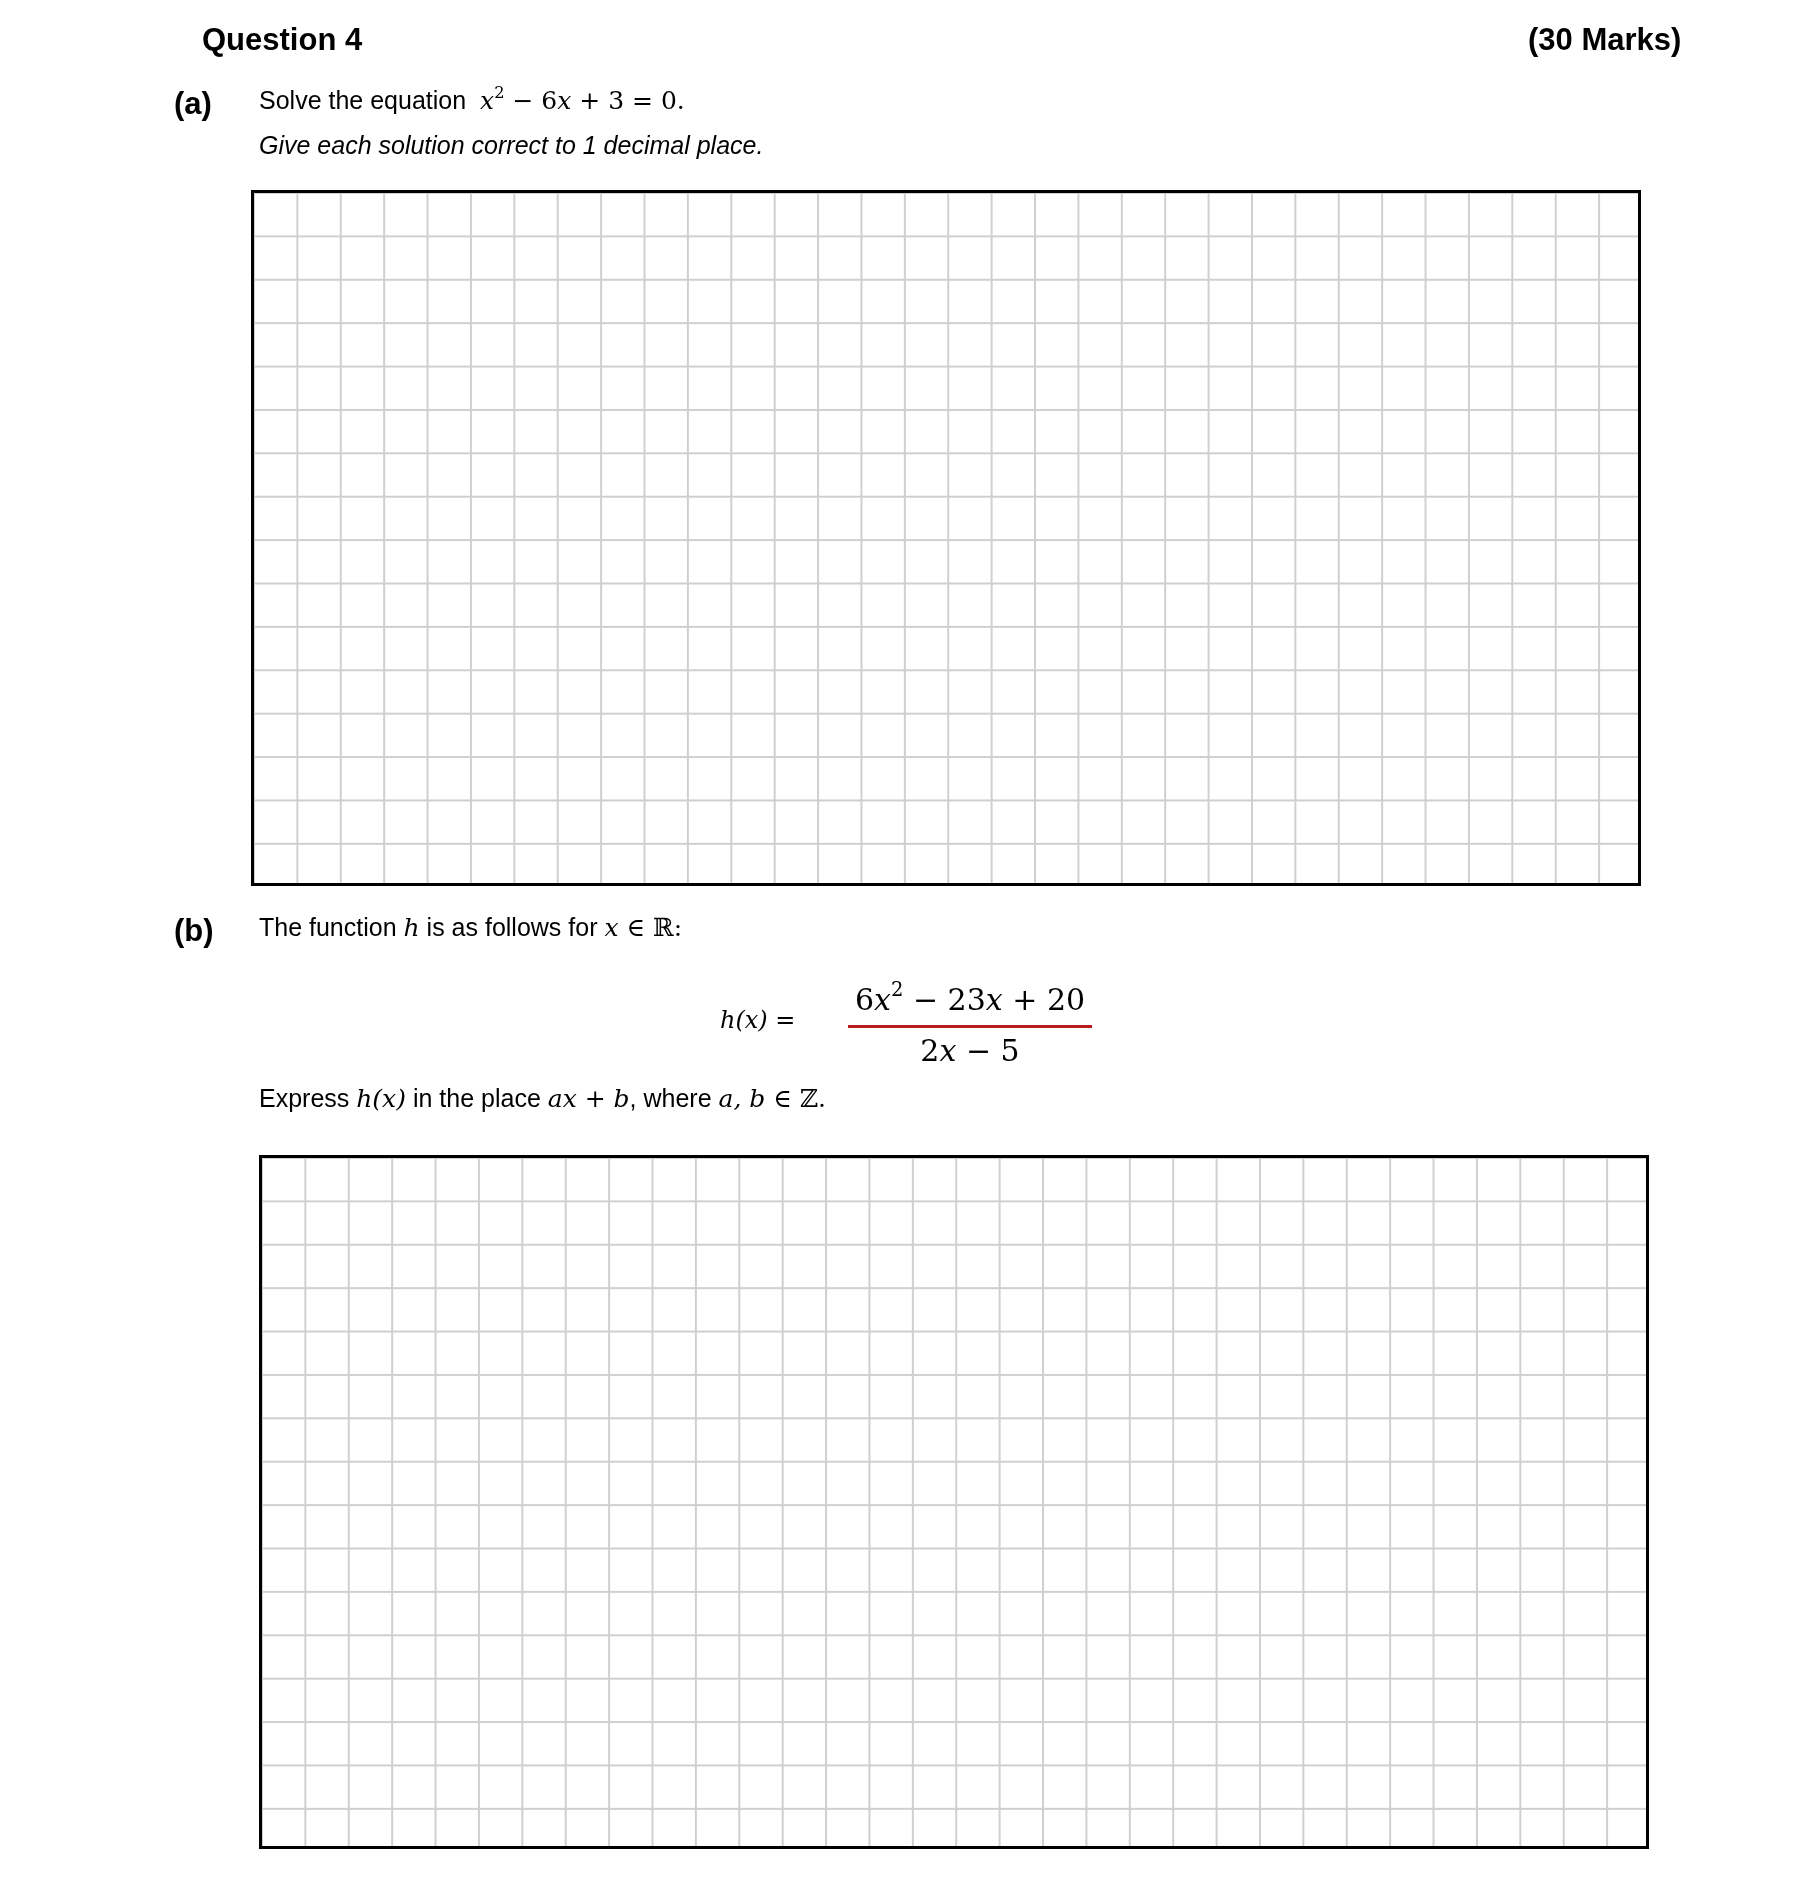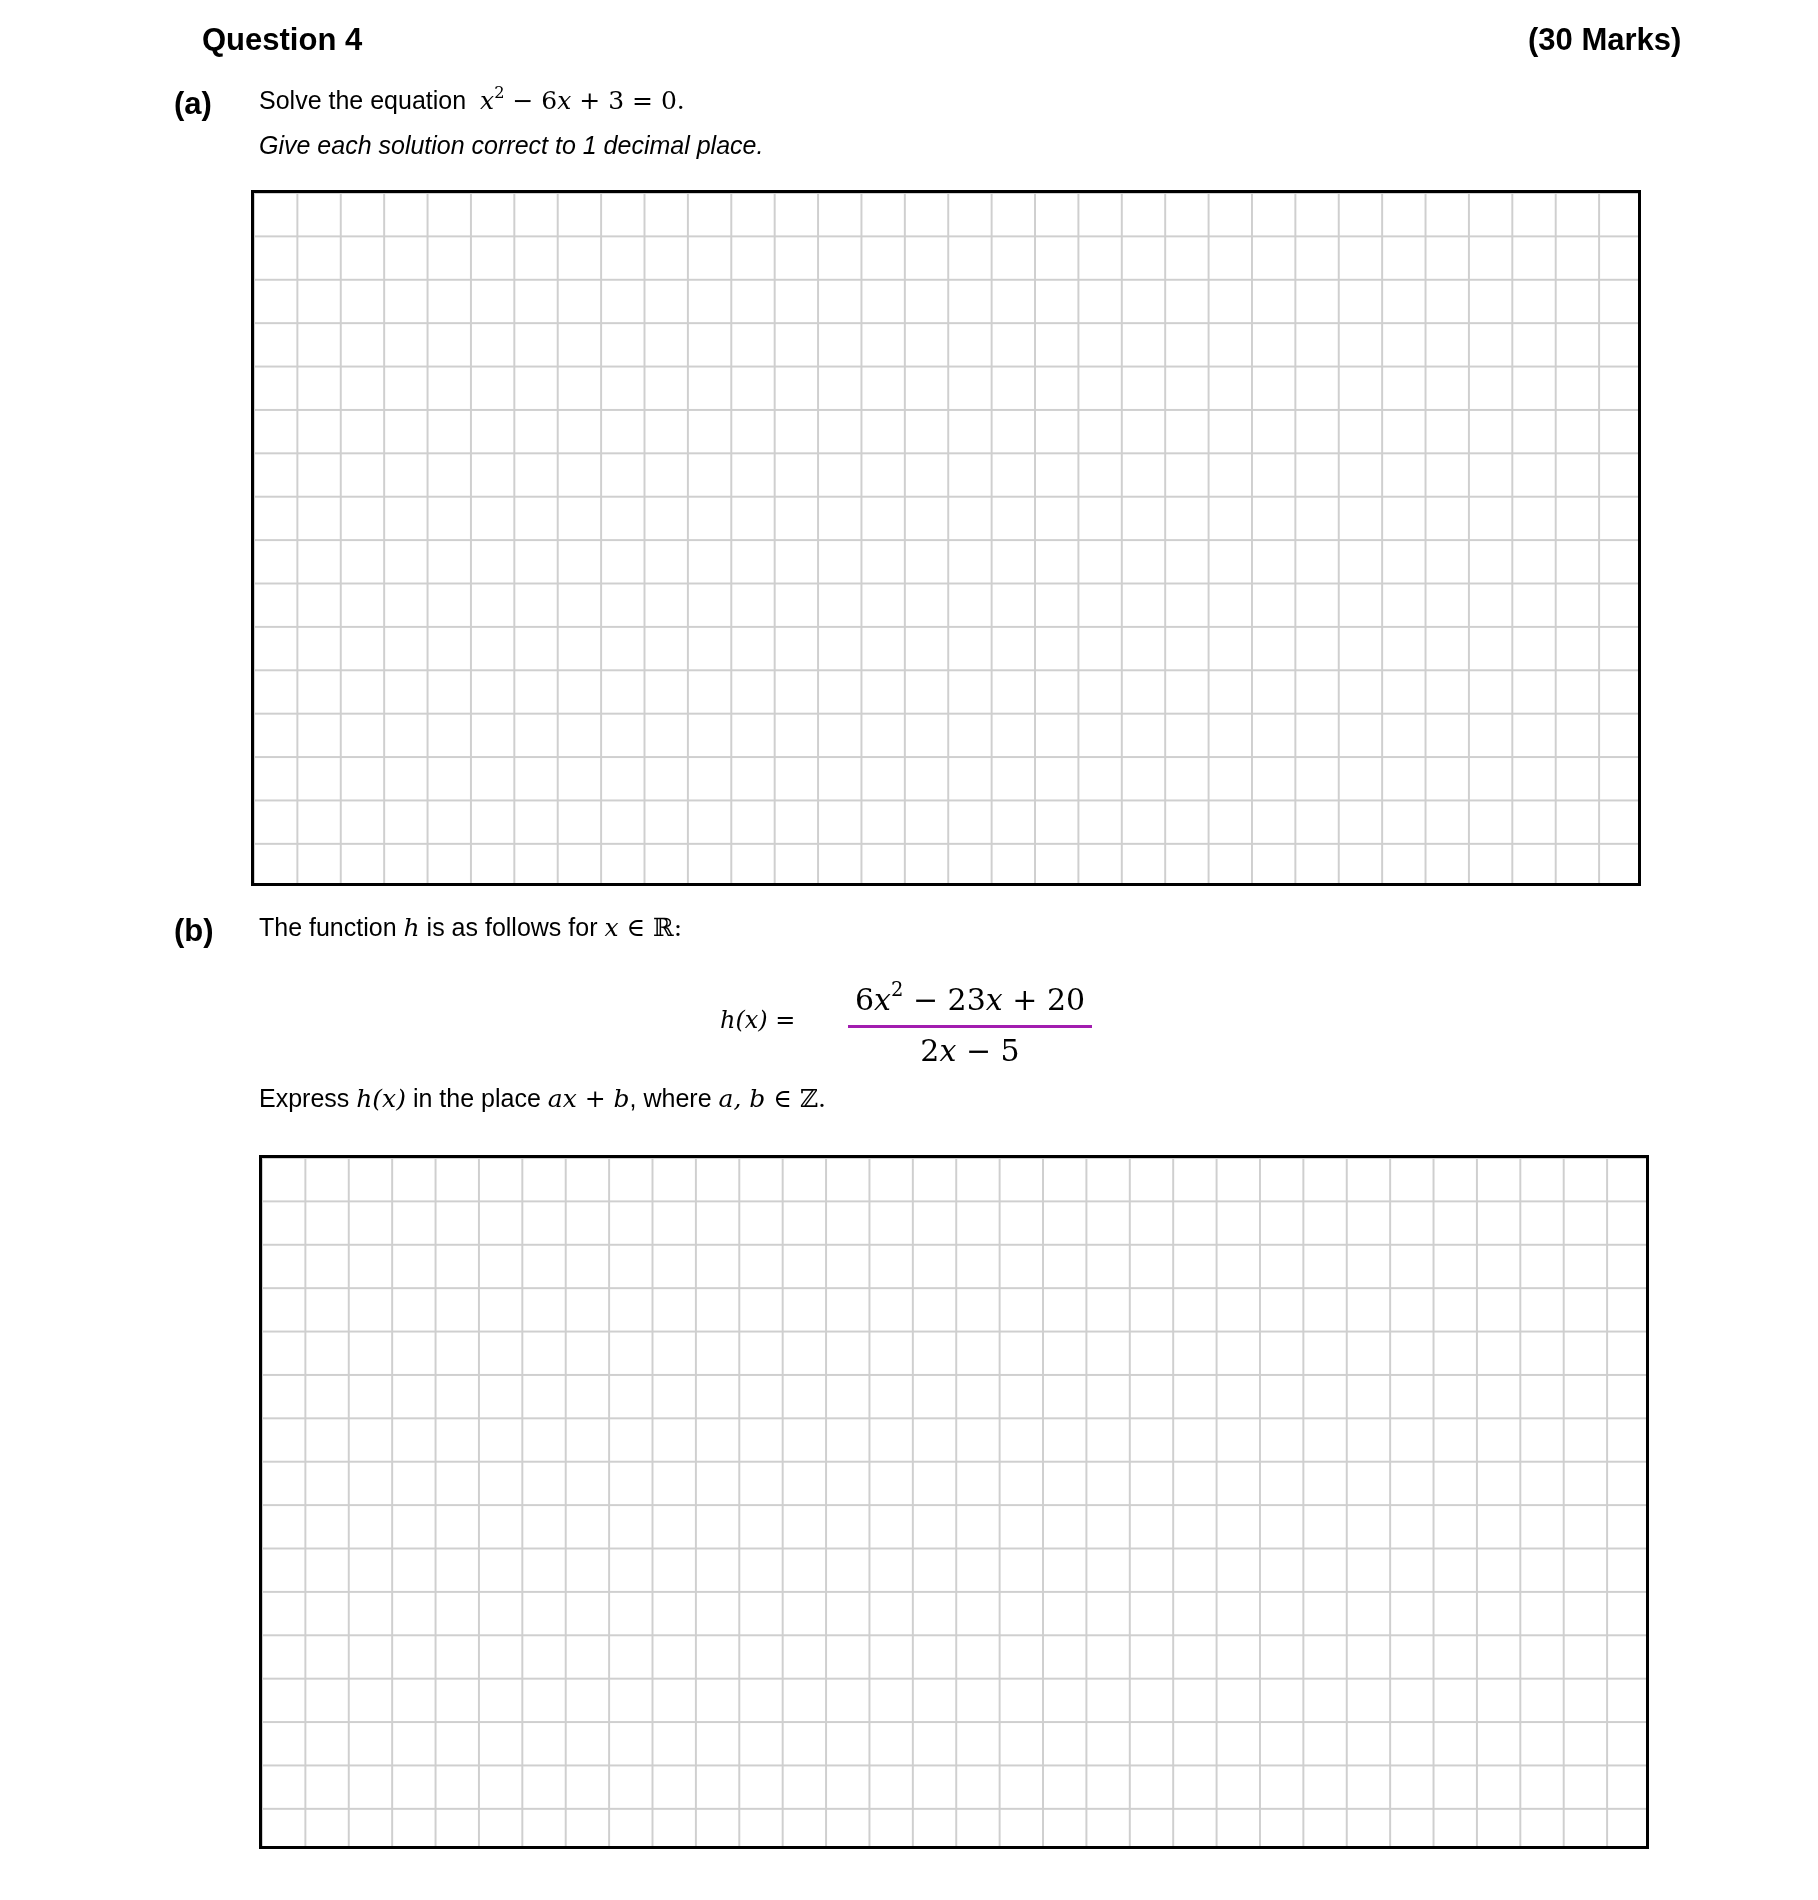--- a/index.html
+++ b/index.html
@@ -22,21 +22,21 @@
       background-image:
         linear-gradient(to right, #cfcfcf 2px, transparent 2px),
         linear-gradient(to bottom, #cfcfcf 2px, transparent 2px);
       background-size: 43.4px 43.4px;
       background-position: -1px -1px;
     }
     .frac {
       position: absolute; left: 848px; top: 982px; width: 244px;
       text-align: center; font-family: "DejaVu Serif", serif; font-size: 30px;
     }
-    .frac .num { padding-bottom: 8px; border-bottom: 3px solid #a21caf; white-space: nowrap; }
+    .frac .num { padding-bottom: 8px; border-bottom: 3px solid #b91c1c; white-space: nowrap; }
     .frac .den { padding-top: 5px; white-space: nowrap; }
     .hx { left: 720px; top: 1006px; font-family: "DejaVu Serif", serif; font-size: 24px; }
   </style>
 </head>
 <body>
 
 <div class="abs q-title">Question 4</div>
 <div class="abs marks">(30 Marks)</div>
 
 <div class="abs part-label" style="left:174px; top:86px;">(a)</div>

